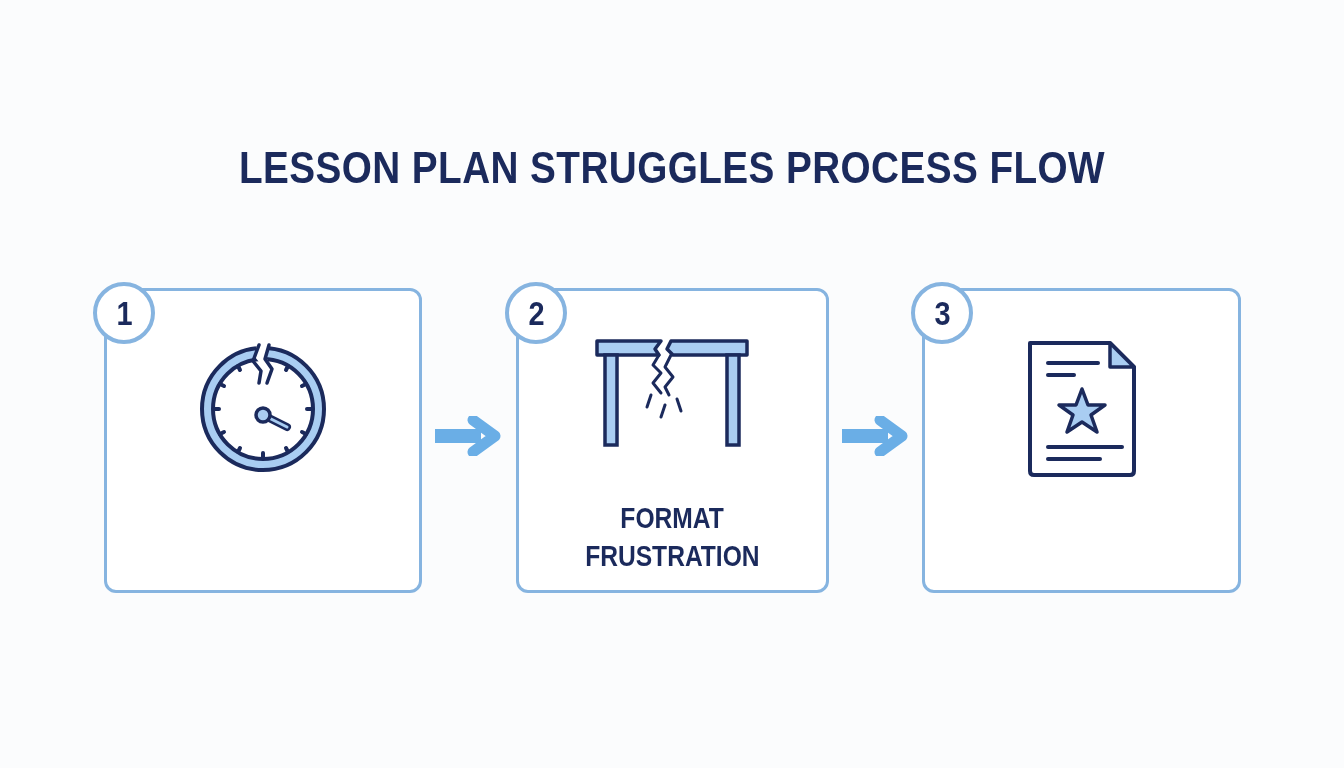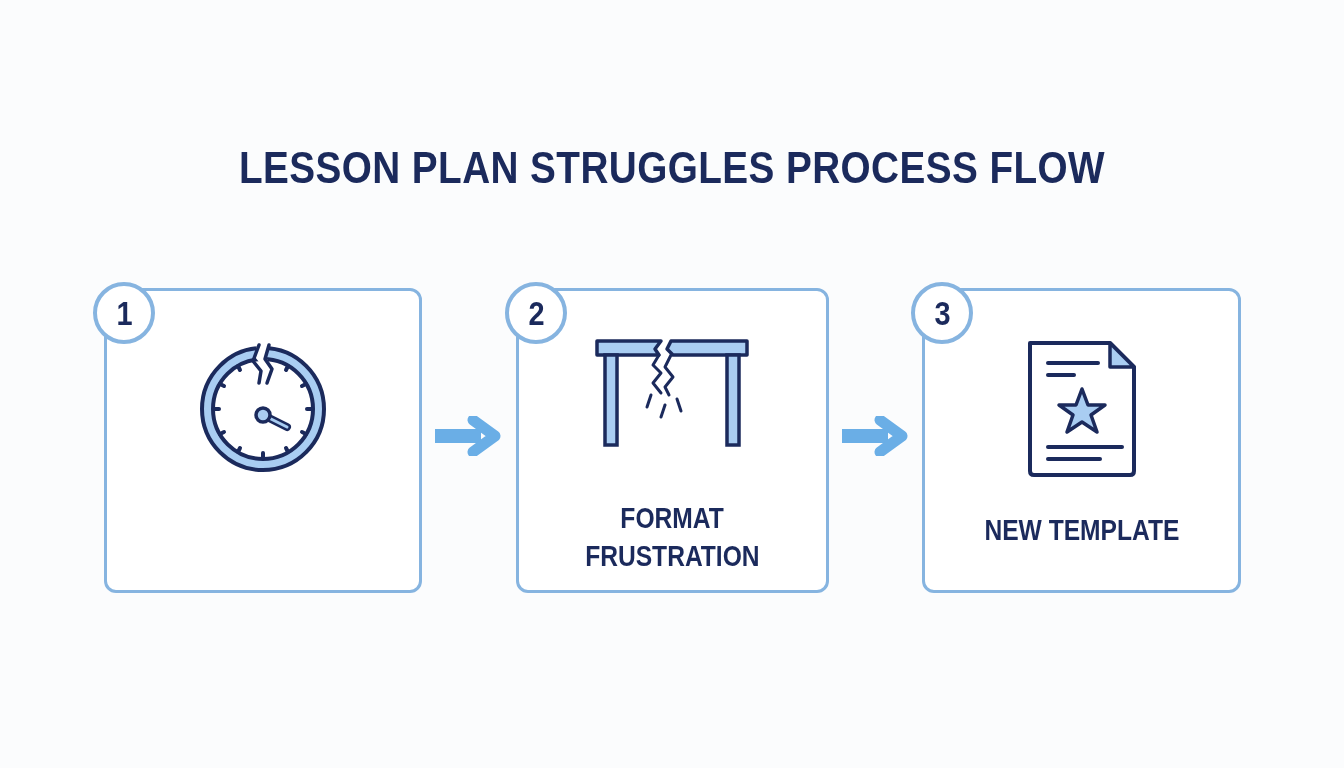--- a/index.html
+++ b/index.html
@@ -134,16 +134,13 @@
       <path d="M88 6 L88 30 L112 30 Z" fill="#a9cdf2" stroke="#1b2a5c" stroke-width="3.5" stroke-linejoin="round"></path>
       <g stroke="#1b2a5c" stroke-width="4" stroke-linecap="round">
         <line x1="26" y1="26" x2="76" y2="26"></line>
         <line x1="26" y1="38" x2="52" y2="38"></line>
         <line x1="26" y1="110" x2="100" y2="110"></line>
         <line x1="26" y1="122" x2="78" y2="122"></line>
       </g>
       <path d="M60 52 L66 68 L83 68 L69 78 L75 95 L60 85 L45 95 L51 78 L37 68 L54 68 Z" fill="#a9cdf2" stroke="#1b2a5c" stroke-width="3.5" stroke-linejoin="round"></path>
     </svg>
   </div>
-  <div class="label" style="top:220px;">
-    <span>NEW TEMPLATE</span>
-  </div>
 </div>
 
 </body></html>

